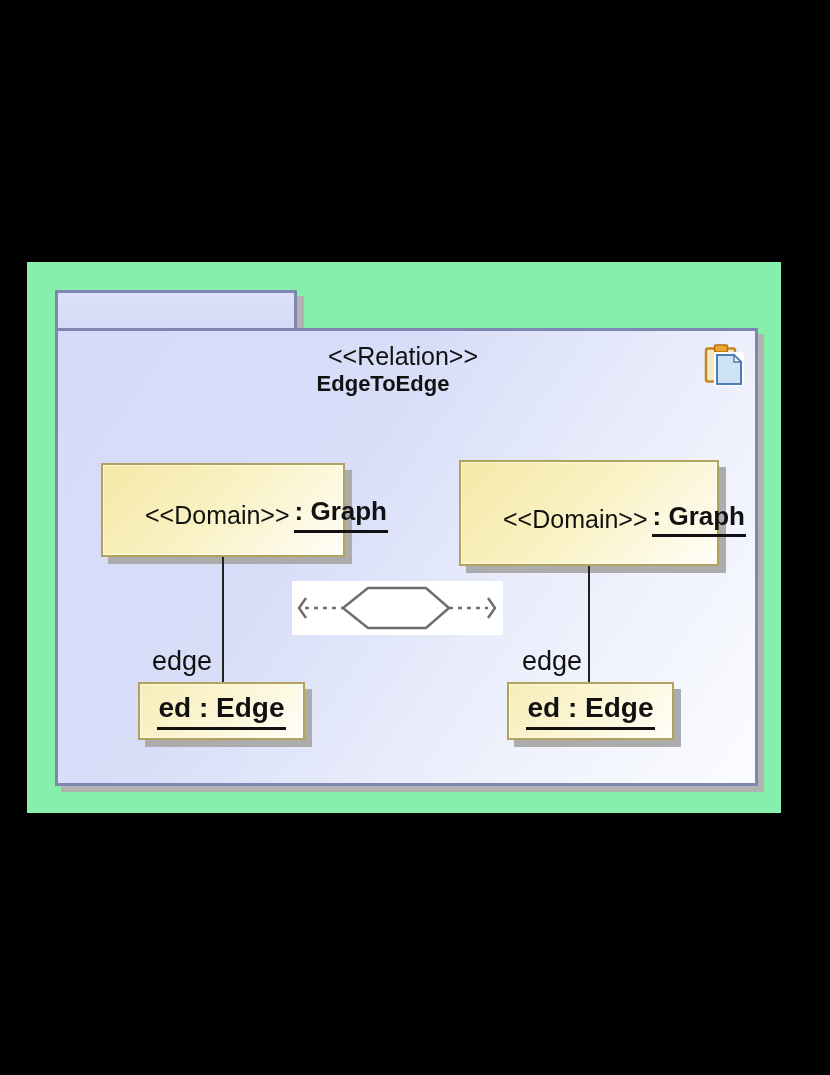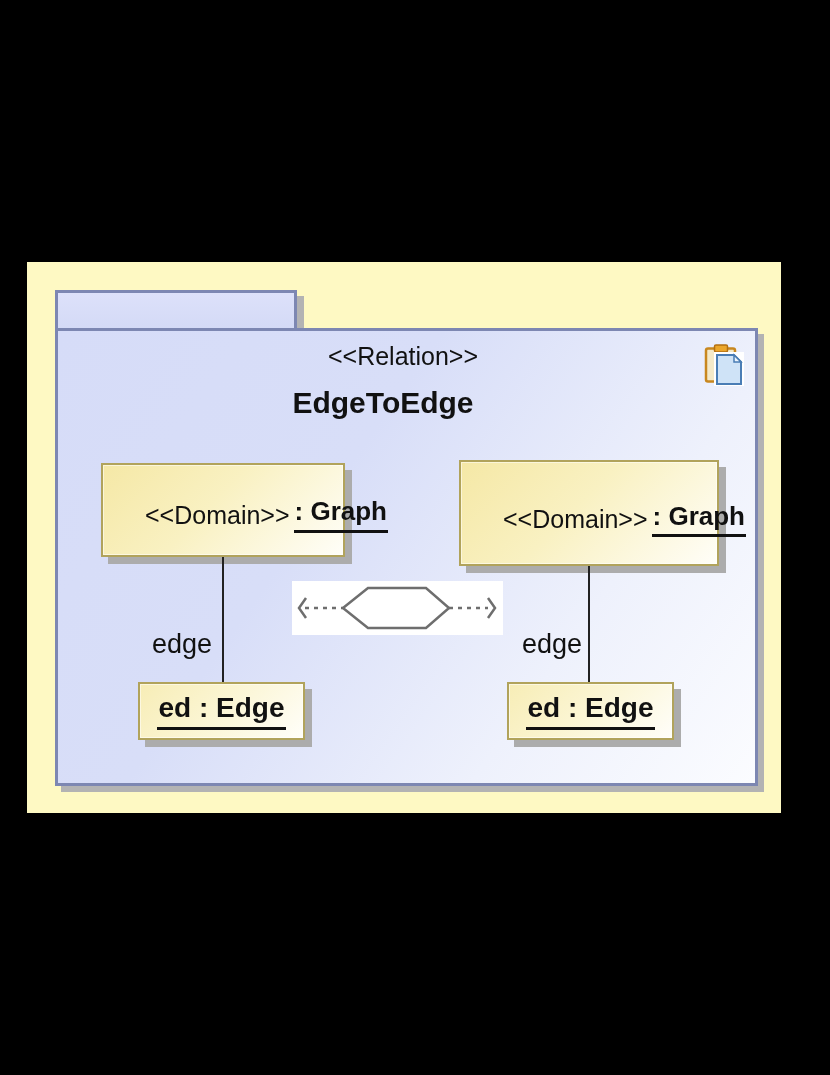--- a/index.html
+++ b/index.html
@@ -9,21 +9,21 @@
     font-family:"Liberation Sans", sans-serif;
     position:relative;
     overflow:hidden;
     color:#111;
   }
   .page { position:absolute; inset:0; }
 
   
   .canvas {
     position:absolute; left:27px; top:262px; width:754px; height:551px;
-    background:#fef9c3;
+    background:#86efac;
   }
 
   
   .pkg-tab {
     position:absolute; left:28px; top:28px; width:242px; height:41px;
     box-sizing:border-box;
     border:3px solid #7d87b2;
     background:linear-gradient(180deg,#dde1fa 0%,#d4daf6 100%);
     box-shadow:7px 6px 0 #b3b3b3;
   }
@@ -33,22 +33,22 @@
     border:3px solid #7d87b2;
     background:linear-gradient(125deg,#d6dcf8 0%,#d8def8 38%,#eef1fc 72%,#fbfcff 100%);
     box-shadow:6px 6px 0 #b3b3b3;
   }
 
   .pkg-stereotype {
     position:absolute; left:376px; top:80px; transform:translateX(-50%);
     font-size:25px; white-space:nowrap;
   }
   .pkg-name {
-    position:absolute; left:356px; top:124px; transform:translateX(-50%);
-    font-size:30px; font-weight:bold; white-space:nowrap;
+    position:absolute; left:356px; top:109px; transform:translateX(-50%);
+    font-size:22px; font-weight:bold; white-space:nowrap;
   }
 
   
   .node {
     position:absolute; box-sizing:border-box;
     border:2px solid #b1a35b;
     background:linear-gradient(135deg,#f5e8a6 0%,#f9f1c2 45%,#fffef8 100%);
     box-shadow:7px 7px 0 #acacac, inset 0 0 0 1px rgba(255,255,255,.55);
     display:flex; flex-direction:row; align-items:center;
   }
@@ -66,21 +66,21 @@
   .edge-left  { left:111px; top:420px; width:167px; height:58px; }
   .edge-right { left:480px; top:420px; width:167px; height:58px; }
   .edge-node .obj-name { font-size:28px; }
 
   
   .connector { position:absolute; width:2px; background:#222; }
   .conn-left  { left:195px; top:295px; height:125px; }
   .conn-right { left:561px; top:304px; height:116px; }
 
   .edge-label {
-    position:absolute; top:367px; font-size:27px; white-space:nowrap; text-align:right;
+    position:absolute; top:384px; font-size:27px; white-space:nowrap; text-align:right;
   }
   .edge-label-left  { right:569px; }
   .edge-label-right { right:199px; }
 
   
   .hex-wrap { position:absolute; left:265px; top:319px; width:211px; height:54px; background:#ffffff; }
   .hex-wrap svg { display:block; }
 
   
   .paste-icon { position:absolute; left:677px; top:82px; width:40px; height:42px; }

